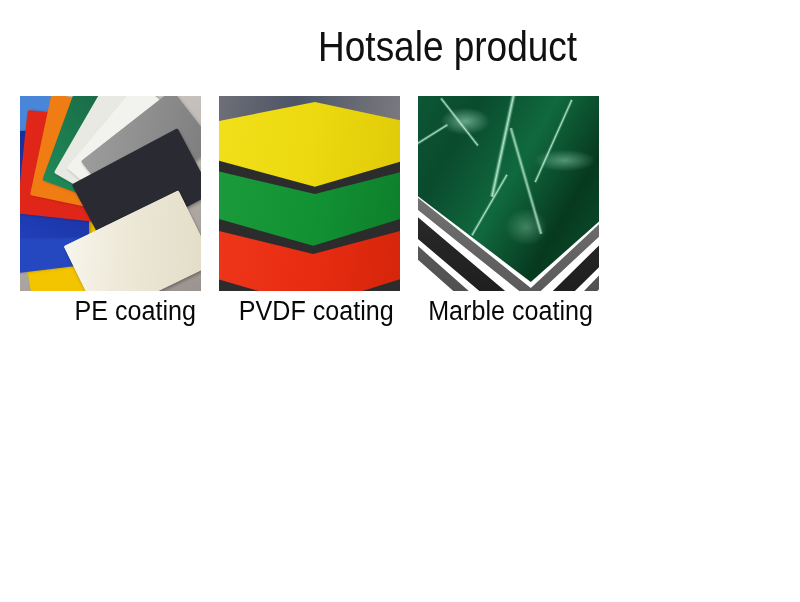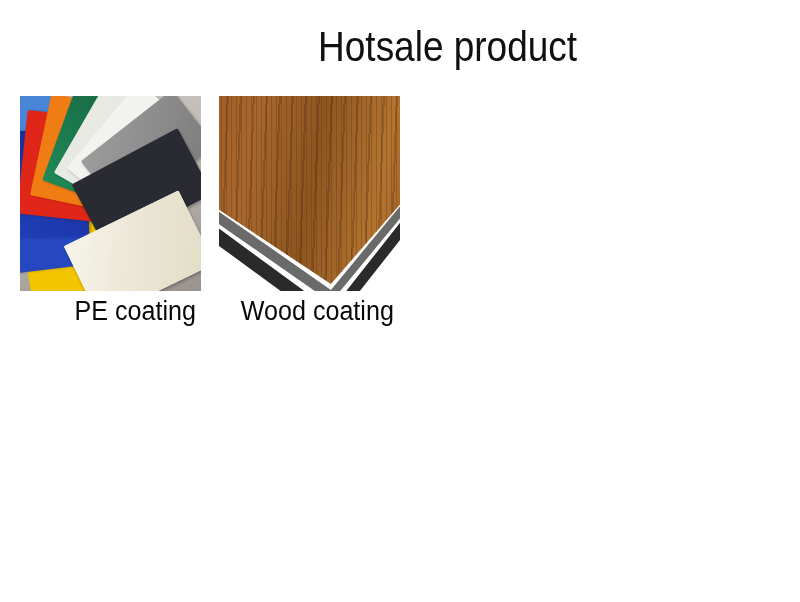--- a/index.html
+++ b/index.html
@@ -349,30 +349,58 @@
         <div class="sheet pe-s6"></div>
         <div class="sheet pe-s5"></div>
         <div class="sheet pe-s4"></div>
         <div class="sheet pe-s3"></div>
         <div class="sheet pe-s2"></div>
         <div class="sheet pe-s1"></div>
       </div>
       <div class="caption">PE coating</div>
     </div>
 
-
-
-
-
-
     <div class="cell">
       <div class="thumb">
-        <div class="wd-bg"></div>
-        <div class="wd-core2"></div>
-        <div class="wd-core1"></div>
-        <div class="wd-face"></div>
+        <div class="pvdf-bg"></div>
+        <div class="pvdf-top"></div>
+        <div class="pv-silver"></div>
+        <div class="vpanel pv-r">
+          <div class="core"></div>
+          <div class="face"></div>
+        </div>
+        <div class="vpanel pv-g">
+          <div class="core"></div>
+          <div class="face"></div>
+        </div>
+        <div class="vpanel pv-y">
+          <div class="core"></div>
+          <div class="face"></div>
+        </div>
       </div>
-      <div class="caption">Wood coating</div>
+      <div class="caption">PVDF coating</div>
     </div>
+
+
+
+
+    <div class="cell">
+      <div class="thumb">
+        <div class="mar-bg"></div>
+        <div class="mar-core3"></div>
+        <div class="mar-core2"></div>
+        <div class="mar-core1"></div>
+        <div class="mar-face">
+          <div class="vein v1"></div>
+          <div class="vein v2"></div>
+          <div class="vein v3"></div>
+          <div class="vein v4"></div>
+          <div class="vein v5"></div>
+          <div class="vein v6"></div>
+        </div>
+      </div>
+      <div class="caption">Marble coating</div>
+    </div>
+
 
 
   </div>
 </div>
 
 </body></html>

